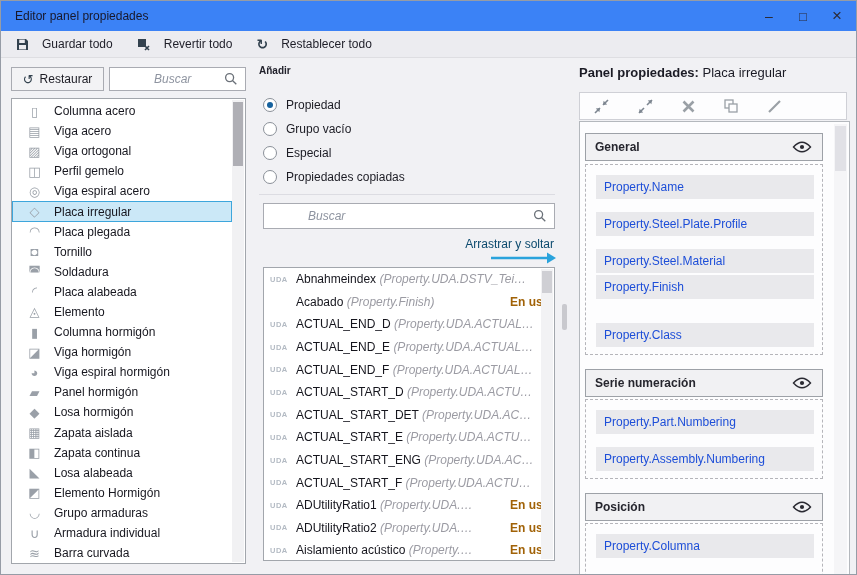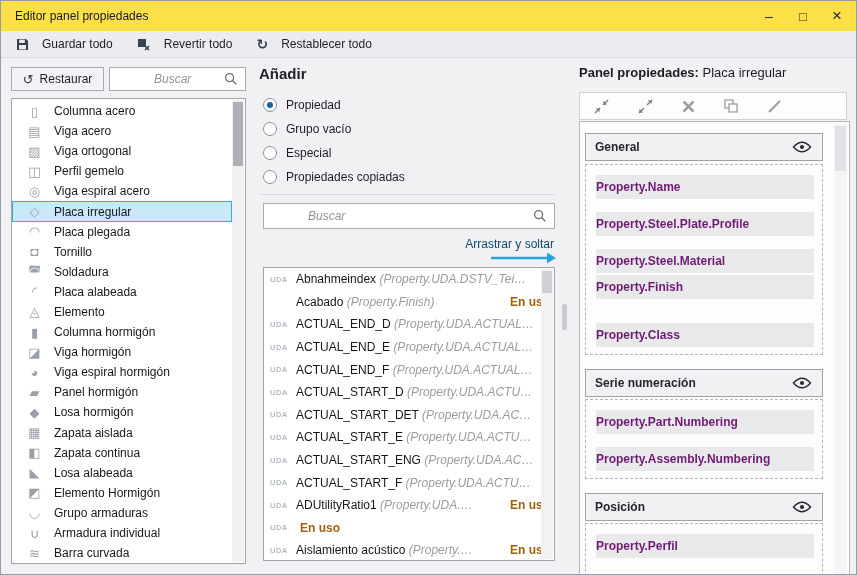--- a/index.html
+++ b/index.html
@@ -4,21 +4,21 @@
 <style>
   html,body{margin:0;padding:0;background:#c9c9cf;}
   *{box-sizing:border-box;}
   .window{
     position:relative;width:857px;height:575px;
     background:#f1f1f4;border:1px solid #969ca6;
     font-family:"Liberation Sans","DejaVu Sans",sans-serif;
     font-size:12px;color:#1c1c24;overflow:hidden;
   }
   
-  .titlebar{position:absolute;left:0;top:0;width:100%;height:30px;background:#fde047;display:flex;align-items:center;}
+  .titlebar{position:absolute;left:0;top:0;width:100%;height:30px;background:#3b82f6;display:flex;align-items:center;}
   .titlebar .title{margin-left:14px;font-size:12px;color:#18182a;}
   .win-controls{position:absolute;right:2px;top:0;height:30px;display:flex;}
   .win-btn{width:34px;height:30px;display:flex;align-items:center;justify-content:center;font-size:14px;color:#2b2b38;cursor:default;}
   .win-btn.maxi{font-size:13px;}
   .win-btn.close{font-size:17px;}
   
   .toolbar{position:absolute;left:0;top:30px;width:100%;height:27px;background:#ececf0;border-bottom:1px solid #dedee2;display:flex;align-items:center;}
   .tb-btn{display:flex;align-items:center;gap:13px;margin-left:24px;color:#1e1e28;}
   .tb-btn:first-child{margin-left:15px;}
   .tb-glyph{font-size:14px;font-weight:bold;color:#33424f;line-height:1;}
@@ -32,21 +32,21 @@
   .search-mid{left:262px;top:202px;width:292px;height:26px;}
   .leftlist{position:absolute;left:10px;top:97px;width:235px;height:466px;background:#fff;border:1px solid #a2a6ac;overflow:hidden;}
   .leftlist .rows{position:absolute;left:0;top:2px;right:13px;}
   .litem{height:20.1px;display:flex;align-items:center;padding-left:11px;border:1px solid transparent;}
   .litem .ico{width:21px;font-size:13px;color:#9aa0a8;text-align:center;flex:none;}
   .litem .lbl{margin-left:9px;white-space:nowrap;color:#17171f;}
   .litem.sel{background:#cbe8f7;border-color:#3da6dc;}
   .lscroll{position:absolute;top:1px;right:1px;bottom:1px;width:12px;background:#f1f1f3;}
   .lscroll .thumb{position:absolute;left:1px;right:1px;top:2px;height:64px;background:#afafb5;}
   
-  .add-title{position:absolute;left:258px;top:64px;font-weight:bold;font-size:15px;color:#22222c;}
+  .add-title{position:absolute;left:258px;top:64px;font-weight:bold;font-size:10px;color:#22222c;}
   .radios{position:absolute;left:262px;top:92px;}
   .radio-row{display:flex;align-items:center;height:24px;gap:9px;}
   .rb{width:14px;height:14px;border-radius:50%;border:1px solid #8a9098;background:#fff;flex:none;position:relative;}
   .rb.on::after{content:"";position:absolute;left:3px;top:3px;width:6px;height:6px;border-radius:50%;background:#17629e;}
   .mid-divider{position:absolute;left:258px;top:193px;width:296px;height:1px;background:#dcdce2;}
   .drag-label{position:absolute;left:262px;top:236px;width:291px;text-align:right;color:#0c4a6e;}
   .drag-arrow{position:absolute;left:490px;top:251px;}
   .midlist{position:absolute;left:262px;top:266px;width:292px;height:294px;background:#fff;border:1px solid #a2a6ac;overflow:hidden;}
   .mrow{height:22.6px;display:flex;align-items:center;padding-left:6px;}
   .mrow .uda{width:26px;flex:none;font-size:7.5px;letter-spacing:.5px;color:#b3bac3;font-weight:bold;}
@@ -60,21 +60,21 @@
   .rp-title{position:absolute;left:578px;top:64px;font-size:13px;color:#1b1b25;}
   .rp-title .b{font-weight:bold;}
   .rp-toolbar{position:absolute;left:578px;top:91px;width:268px;height:28px;background:#fdfdfe;border:1px solid #cfd0d6;display:flex;align-items:center;padding-left:13px;gap:27px;}
   .rp-content{position:absolute;left:578px;top:120px;width:271px;height:550px;background:#fdfdfe;border:1px solid #b4b8bd;overflow:hidden;}
   .rscroll{position:absolute;top:2px;right:2px;bottom:2px;width:13px;background:#f5f5f7;}
   .rscroll .thumb{position:absolute;left:1px;right:1px;top:2px;height:45px;background:#e1e1e6;}
   .sec-header{position:absolute;left:5px;width:238px;height:28px;background:#f1f1f3;border:1px solid #9da1a7;display:flex;align-items:center;}
   .sec-header .t{margin-left:9px;font-weight:bold;color:#26262e;flex:1;}
   .sec-header svg{margin-right:10px;}
   .sec-group{position:absolute;left:5px;width:238px;border:1px dashed #b5b5ba;}
-  .pbar{position:absolute;left:10px;width:218px;height:24px;background:#e9e9ec;display:flex;align-items:center;color:#701a75;white-space:nowrap;font-weight:bold;}
+  .pbar{position:absolute;left:10px;width:218px;height:24px;background:#e9e9ec;display:flex;align-items:center;padding-left:8px;color:#1d4ed8;white-space:nowrap;}
 </style>
 </head>
 <body>
 
 <div class="window">
 
   <div class="titlebar">
     <span class="title">Editor panel propiedades</span>
     <div class="win-controls">
       <span class="win-btn">–</span>
@@ -294,20 +294,21 @@
           <span class="uda">UDA</span>
           <span class="txt"><span class="nm">ACTUAL_START_F </span><span class="det">(Property.UDA.ACTU…</span></span>
         </div>
         <div class="mrow">
           <span class="uda">UDA</span>
           <span class="txt"><span class="nm">ADUtilityRatio1 </span><span class="det">(Property.UDA.…</span></span>
           <span class="inuse">En uso</span>
         </div>
         <div class="mrow">
           <span class="uda">UDA</span>
+          <span class="txt"><span class="nm">ADUtilityRatio2 </span><span class="det">(Property.UDA.…</span></span>
           <span class="inuse">En uso</span>
         </div>
         <div class="mrow">
           <span class="uda">UDA</span>
           <span class="txt"><span class="nm">Aislamiento acústico </span><span class="det">(Property.…</span></span>
           <span class="inuse">En uso</span>
         </div>
       </div>
     <div class="mscroll">
         <div class="thumb"></div>
@@ -372,21 +373,21 @@
           <div class="pbar" style="top: 47px;">Property.Assembly.Numbering</div>
         </div>
         <div class="sec-header" style="top: 371px;">
           <span class="t">Posición</span>
           <svg width="20" height="12" viewBox="0 0 20 12">
             <path d="M1.5 6 Q10 -3.5 18.5 6 Q10 15.5 1.5 6 z" fill="none" stroke="#2a2a32" stroke-width="1.4"></path>
             <circle cx="10" cy="6" r="2.1" fill="#2a2a32"></circle>
           </svg>
         </div>
         <div class="sec-group" style="top: 401px; height: 64px;">
-          <div class="pbar" style="top: 10px;">Property.Perfil</div>
+          <div class="pbar" style="top: 10px;">Property.Columna</div>
         </div>
       </div>
     <div class="rscroll">
         <div class="thumb"></div>
       </div>
   </div>
 
 </div>
 
 </body></html>

